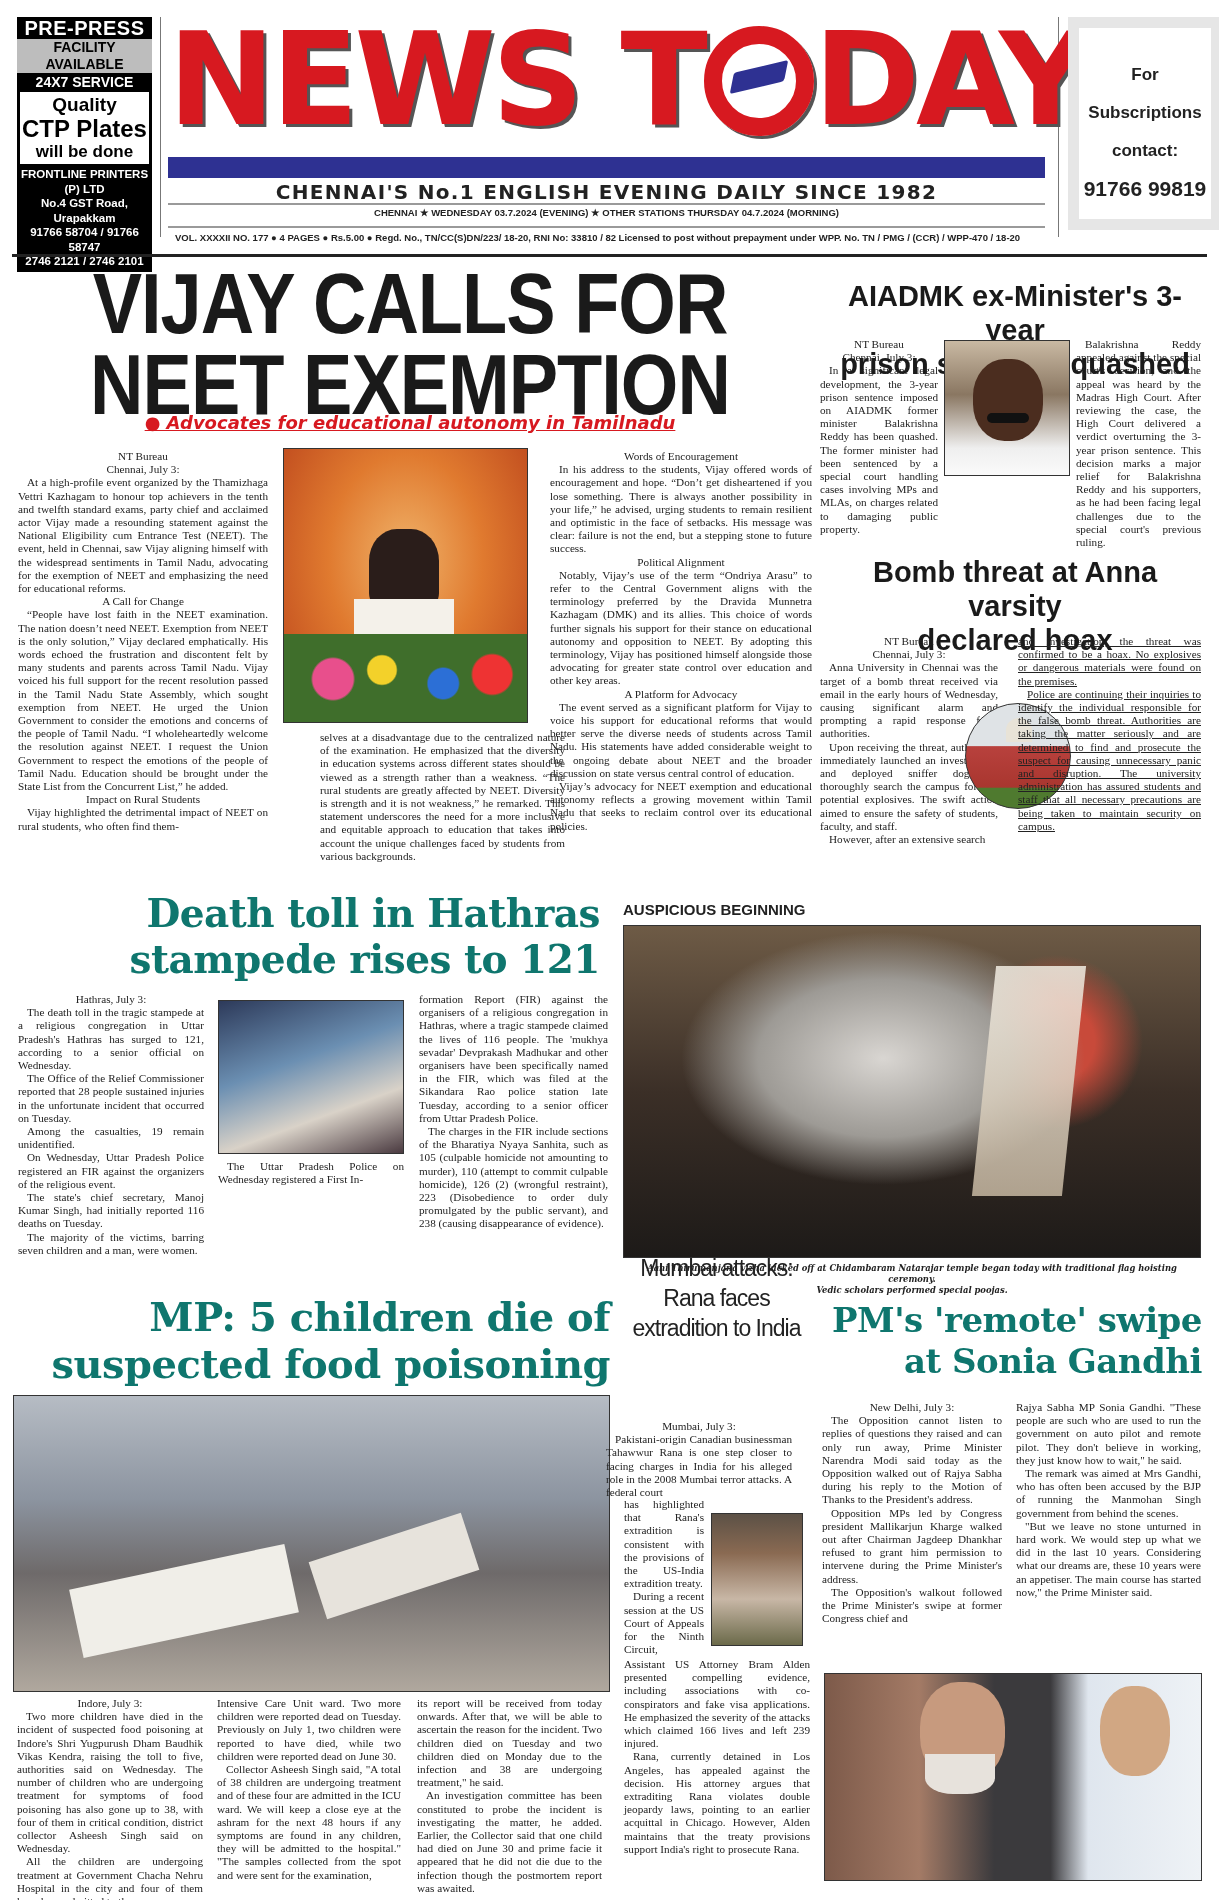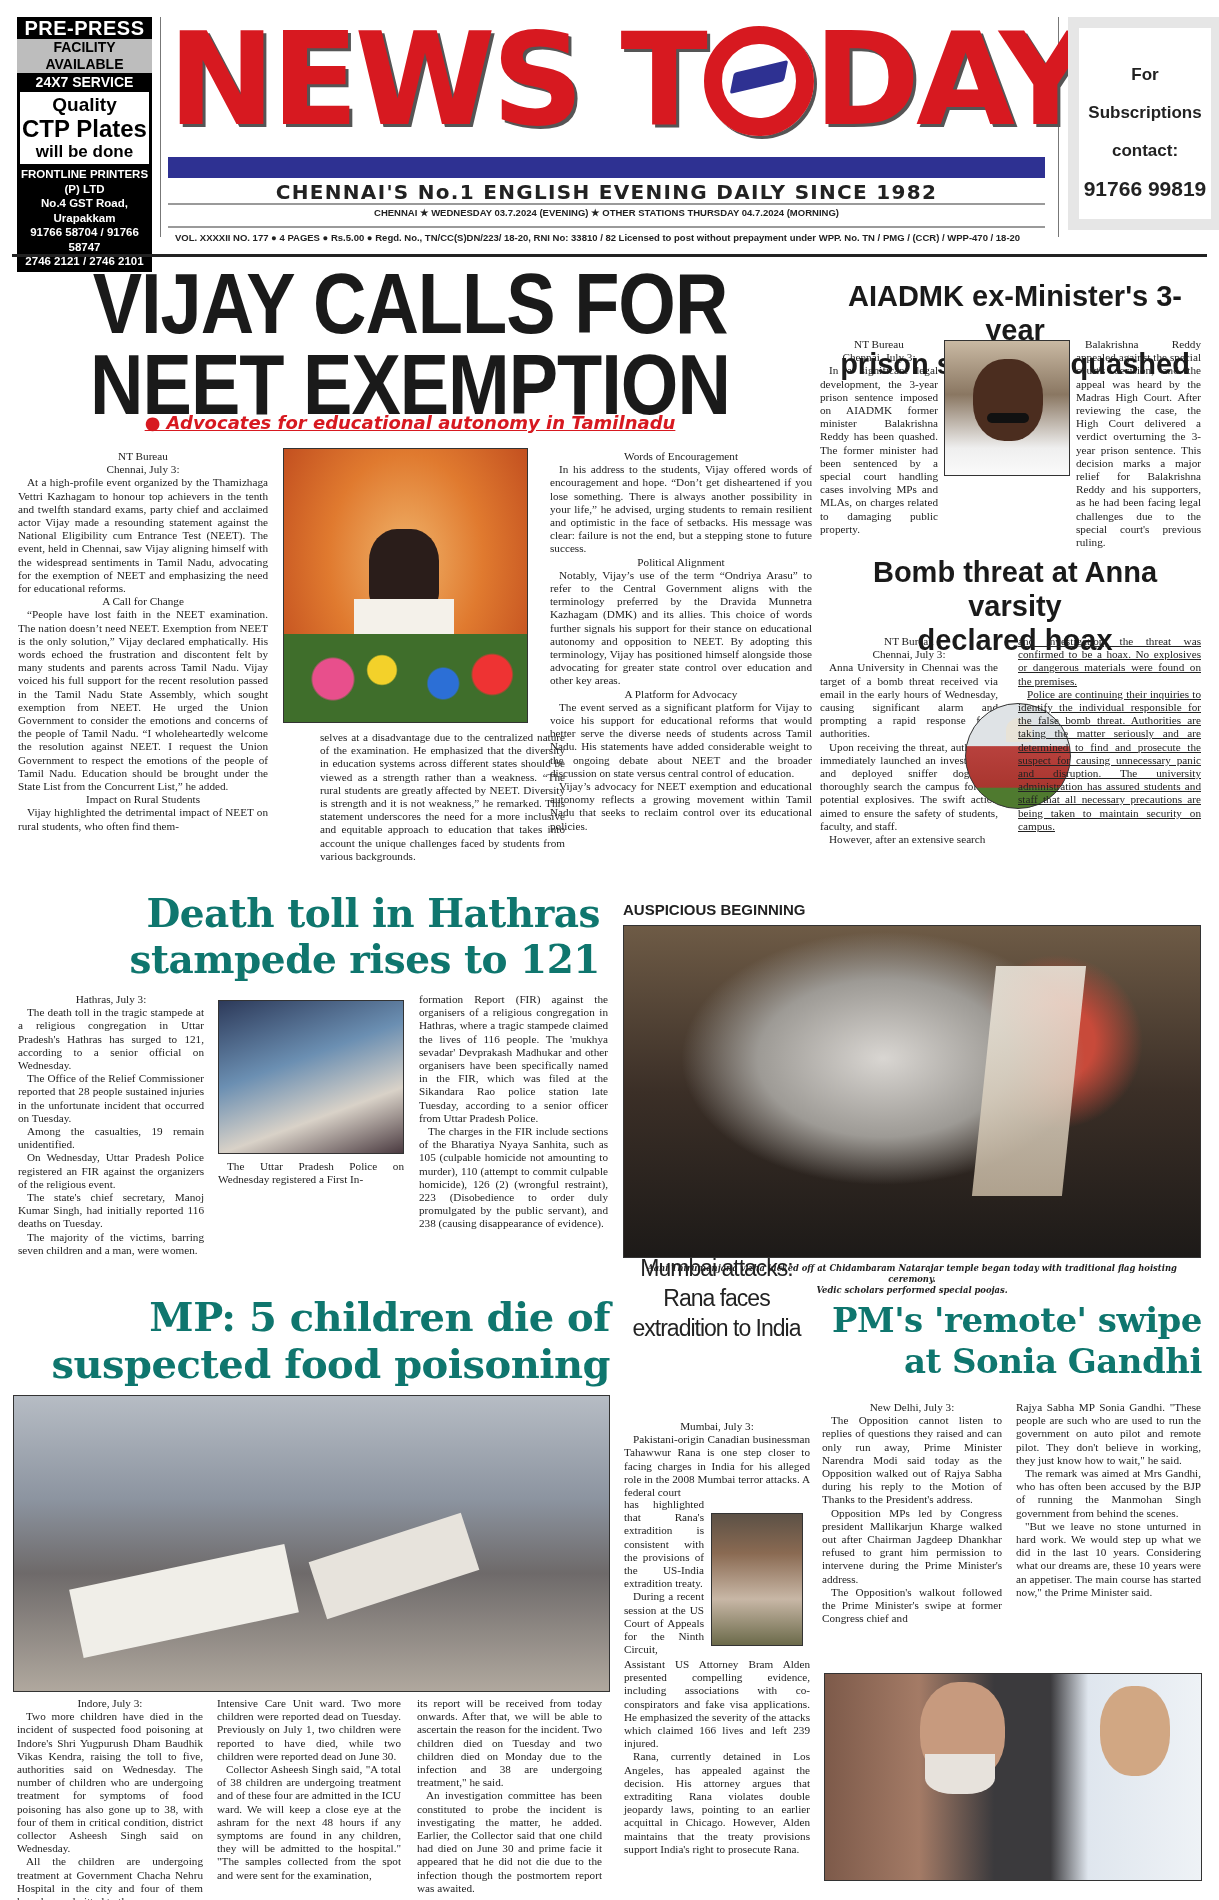--- a/index.html
+++ b/index.html
@@ -216,21 +216,21 @@
 <div class="abs body-text" style="left:417px; top:1697px; width:185px;">
   <p style="text-indent:0">its report will be received from today onwards. After that, we will be able to ascertain the reason for the incident. Two children died on Tuesday and two children died on Monday due to the infection and 38 are undergoing treatment," he said.</p>
   <p>An investigation committee has been constituted to probe the incident is investigating the matter, he added. Earlier, the Collector said that one child had died on June 30 and prime facie it appeared that he did not die due to the infection though the postmortem report was awaited.</p>
 </div>
 
 <div class="abs" style="left:624px; top:1253px; width:185px; text-align:center; font-family:'Liberation Sans',sans-serif; font-size:23px; line-height:30px; letter-spacing:-1px; color:#222;">
   <div>Mumbai attacks:</div>
   <div>Rana faces</div>
   <div>extradition to India</div>
 </div>
-<div class="abs body-text" style="left:624px; top:1420px; width:186px;">
+<div class="abs body-text" style="left:606px; top:1420px; width:186px;">
   <p class="by">Mumbai, July 3:</p>
   <p>Pakistani-origin Canadian businessman Tahawwur Rana is one step closer to facing charges in India for his alleged role in the 2008 Mumbai terror attacks. A federal court</p>
 </div>
 <div class="abs body-text" style="left:624px; top:1498px; width:80px;">
   <p style="text-indent:0">has highlighted that Rana's extradition is consistent with the provisions of the US-India extradition treaty.</p>
   <p>During a recent session at the US Court of Appeals for the Ninth Circuit,</p>
 </div>
 <div class="photo" style="left:711px; top:1513px; width:92px; height:133px; background: linear-gradient(180deg,#5c5146 0%, #8a6a52 30%, #c8b7a6 65%, #6b6a4a 100%);"></div>
 <div class="abs body-text" style="left:624px; top:1658px; width:186px;">
   <p style="text-indent:0">Assistant US Attorney Bram Alden presented compelling evidence, including associations with co-conspirators and fake visa applications. He emphasized the severity of the attacks which claimed 166 lives and left 239 injured.</p>

